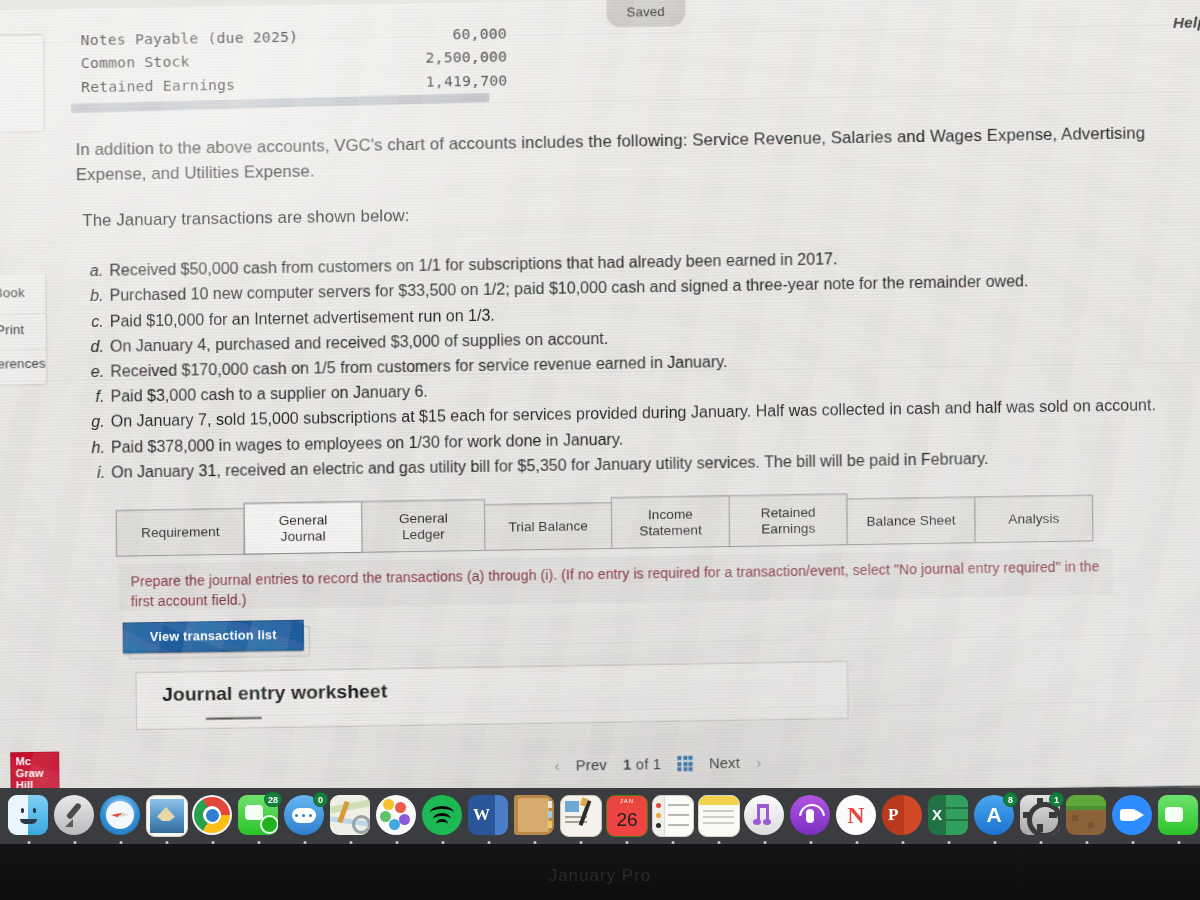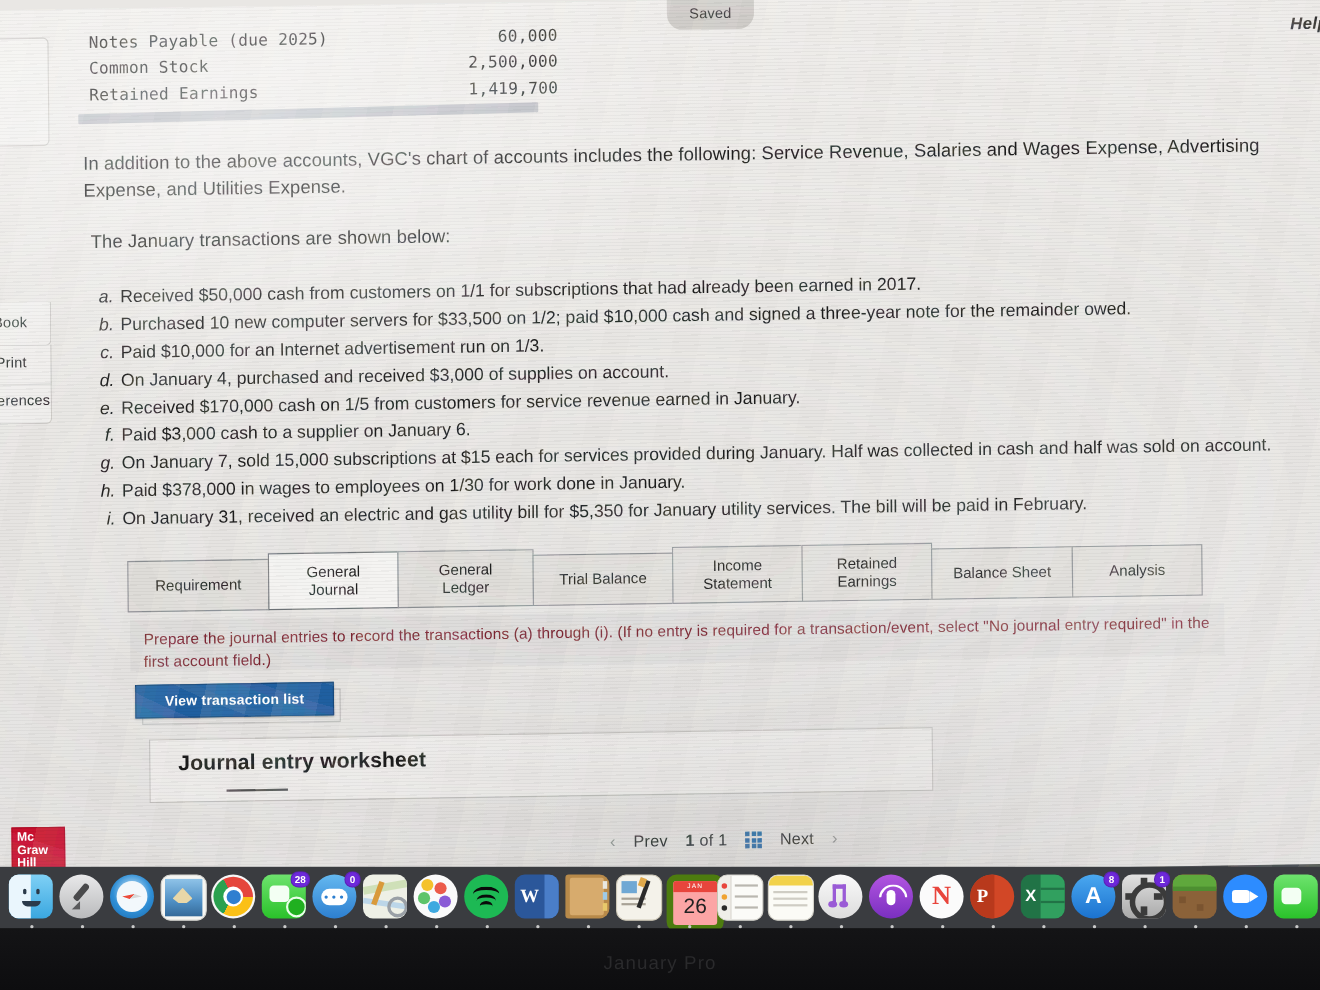--- a/index.html
+++ b/index.html
@@ -201,21 +201,21 @@
   #dock{
     position:absolute;left:0;top:788px;width:1200px;height:56px;
     background:#3a3c40;
     display:flex;align-items:center;gap:4px;padding-left:8px;box-sizing:border-box;
   }
   .dock-app{position:relative;width:42px;height:42px;flex:0 0 42px;}
   .di{width:40px;height:40px;border-radius:9px;position:relative;overflow:hidden;}
   .round{border-radius:50%;}
   .badge{
     position:absolute;right:-2px;top:-3px;min-width:15px;height:15px;border-radius:8px;
-    background:#6d28d9;color:#fff;font-size:9px;font-weight:bold;
+    background:#15803d;color:#fff;font-size:9px;font-weight:bold;
     display:flex;align-items:center;justify-content:center;padding:0 3px;box-sizing:border-box;
     border:1px solid rgba(0,0,0,.15);
   }
   .dot{position:absolute;bottom:-7px;left:50%;transform:translateX(-50%);
        width:3px;height:3px;border-radius:50%;background:#c9c9c9;}
 
   
   #bezel{
     position:absolute;left:0;top:844px;width:1200px;height:56px;
     background:linear-gradient(180deg,#141416,#0d0d0f);
@@ -483,21 +483,21 @@
       <div style="position:absolute;left:4px;top:5px;width:14px;height:11px;background:#6fa8d4;"></div>
       <div style="position:absolute;left:4px;top:20px;width:22px;height:2px;background:#a8a296;"></div>
       <div style="position:absolute;left:4px;top:25px;width:22px;height:2px;background:#a8a296;"></div>
       <div style="position:absolute;left:22px;top:4px;width:4px;height:26px;background:#2a2a2a;transform:rotate(20deg);"></div>
       <div style="position:absolute;left:20px;top:2px;width:6px;height:8px;background:#e0a84a;transform:rotate(20deg);"></div>
     </div>
     <div class="dot"></div>
   </div>
 
   <div class="dock-app">
-    <div class="di" style="background:#fca5a5;border:6px solid #4d7c0f;">
+    <div class="di" style="background:#ef4444;border:1px solid #4d7c0f;">
       <div style="position:absolute;left:0;top:0;right:0;height:10px;background:#e8453c;color:#fff;font-size:6px;text-align:center;line-height:10px;letter-spacing:1px;">JAN</div>
       <div style="position:absolute;left:0;top:10px;right:0;bottom:0;color:#222;font-size:19px;text-align:center;line-height:28px;">26</div>
     </div>
     <div class="dot"></div>
   </div>
 
   <div class="dock-app">
     <div class="di" style="background:#fbfbf8;border:1px solid #d4d2cb;">
       <div style="position:absolute;left:0;top:0;width:11px;height:40px;background:#efeee9;border-right:1px solid #dcdad3;"></div>
       <div style="position:absolute;left:3px;top:7px;width:5px;height:5px;border-radius:50%;background:#e8453c;"></div>

